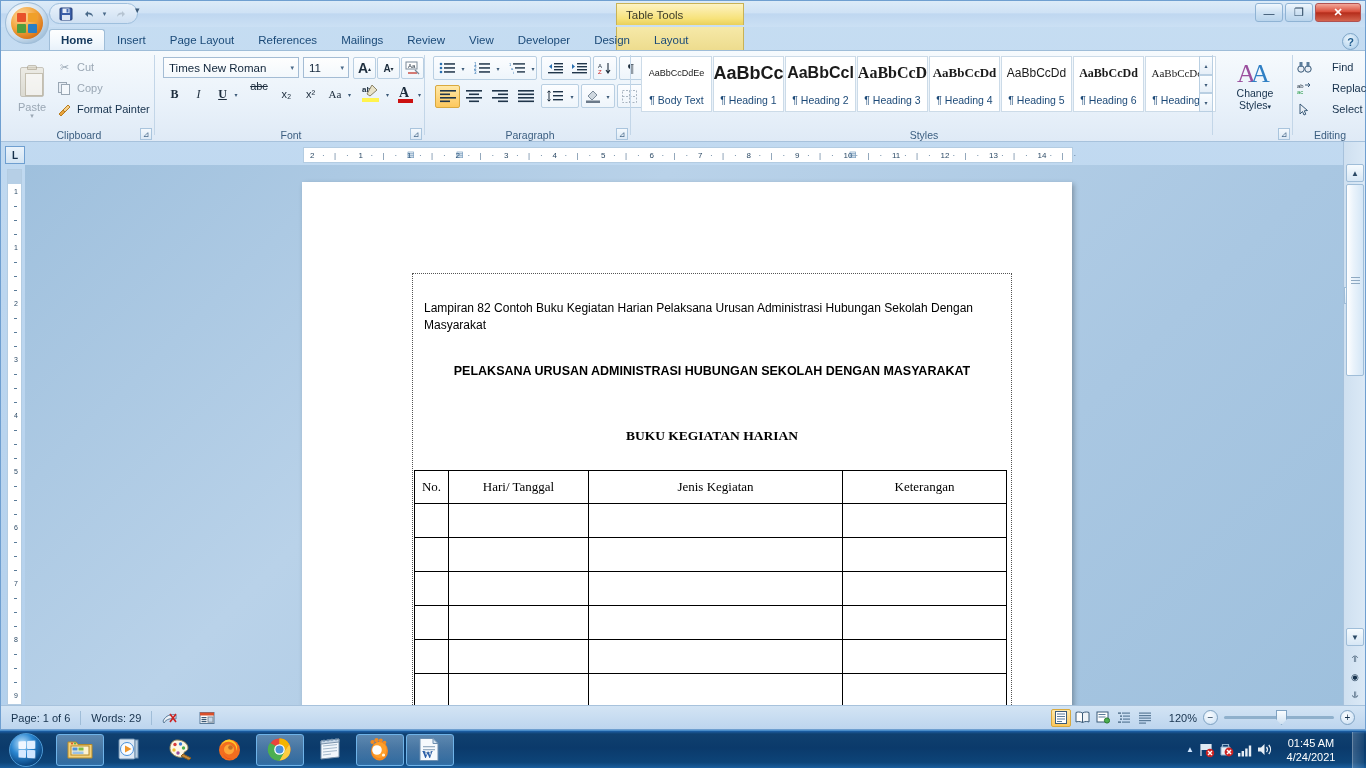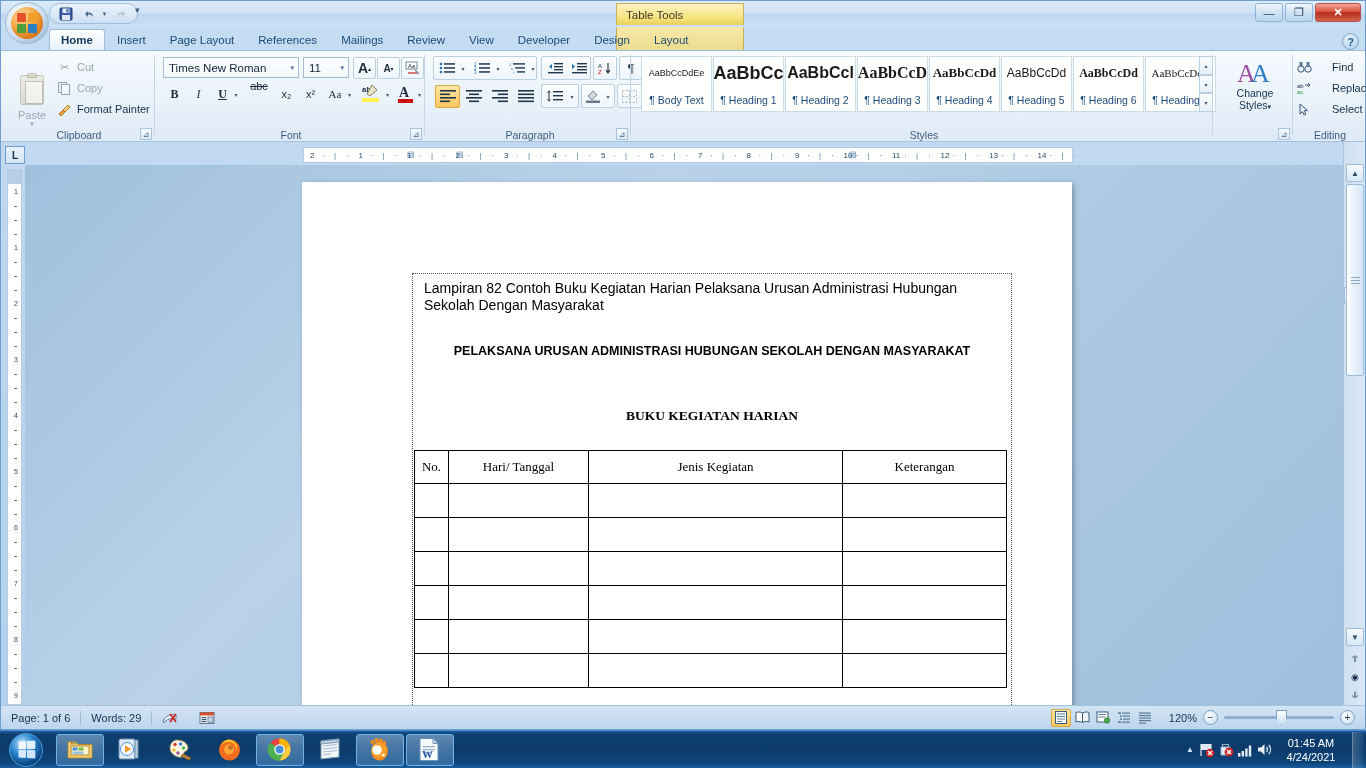--- a/index.html
+++ b/index.html
@@ -110,21 +110,21 @@
     font-size: 10.5px; color: #3b5e80;
   }
   .dialog-launcher {
     position:absolute; bottom:2px; right:3px; width:12px; height:12px;
     border:1px solid #a9c4dd; background:linear-gradient(to bottom,#f4f9fd,#dce9f5);
     font-size:8px; color:#4a6a8a; display:flex;align-items:center;justify-content:center;
   }
 
   
   #g-clipboard { left: 2px; width: 152px; }
-  #paste-btn { position:absolute; left:6px; top:20px; width:46px; height:66px;
+  #paste-btn { position:absolute; left:6px; top:12px; width:46px; height:66px;
                display:flex;flex-direction:column;align-items:center;justify-content:flex-start;
                padding-top:4px;text-align:center; }
   #paste-icon { width:28px;height:32px;position:relative; }
   #paste-icon .clip { position:absolute; left:2px; top:0; width:24px;height:30px;
                background:linear-gradient(to bottom,#e8e2d2,#cfc7b2); border:1px solid #a49b86; border-radius:2px; opacity:.55;}
   #paste-icon .sheet { position:absolute; left:7px; top:6px; width:18px;height:23px;
                background:#fff;border:1px solid #b0a894; opacity:.6;}
   #paste-icon .tab { position:absolute; left:9px; top:-2px; width:10px;height:5px;
                background:#d8d2c0;border:1px solid #a49b86; border-radius:2px 2px 0 0; opacity:.6;}
   .paste-label { font-size:11px; color:#9aa7b4; margin-top:2px; }
@@ -190,22 +190,22 @@
           overflow:hidden; }
   #page {
     position:absolute; left:277px; top:17px; width:770px; height:540px;
     background:#fff; box-shadow: 2px 2px 5px rgba(0,0,0,.28);
   }
   #text-border {
     position:absolute; left:110px; top:91px; width:600px; height:470px;
     border:1px dotted #555;
   }
   #doc-content { position:absolute; left:112px; top:93px; width:596px; }
-  .p-lampiran { font-family:"Liberation Sans", sans-serif; font-size:14px; color:#000;
-                line-height:17px; padding: 5px 10px 0 10px; }
+  .p-lampiran { font-family:"Liberation Sans", sans-serif; font-size:12px; color:#000;
+                line-height:17px; padding: 5px 10px 0 10px; margin-top: 20px; }
   .p-title { font-family:"Liberation Sans", sans-serif; font-size:12.5px; font-weight:bold;
                 text-align:center; color:#000; margin-top:30px; }
   .p-subtitle { font-family:"Liberation Serif", serif; font-size:13.5px; font-weight:bold;
                 text-align:center; color:#000; margin-top:50px; }
   #doc-table { margin: 26px 0 0 0; border-collapse:collapse; width:592px; table-layout:fixed; }
   #doc-table td { border:1px solid #000; font-family:"Liberation Serif", serif;
                 font-size:13px; text-align:center; color:#000; }
   #doc-table tr.hdr td { height:33px; }
   #doc-table tr.body td { height:34px; }
 

